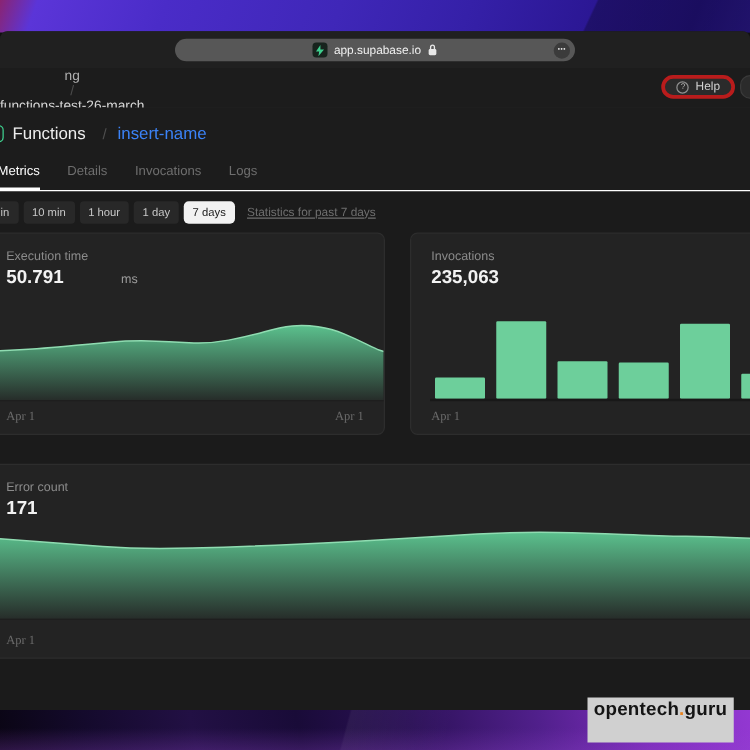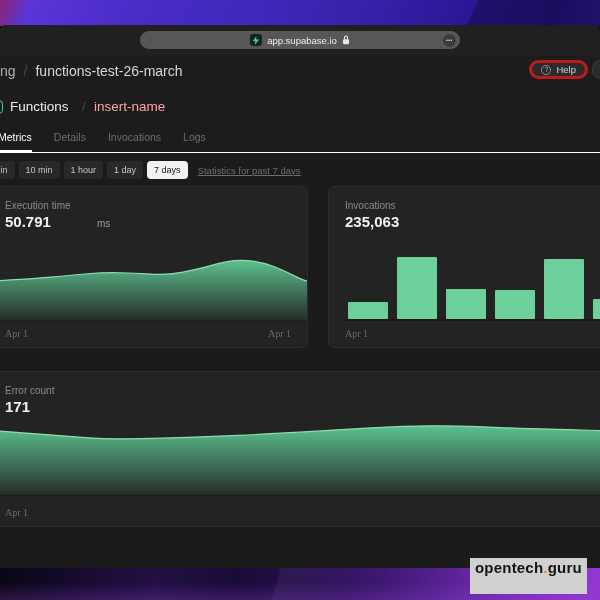--- a/index.html
+++ b/index.html
@@ -45,21 +45,21 @@
   .more-btn{
     position:absolute;right:4px;top:2.5px;width:13px;height:13px;border-radius:50%;
     background:#3b3b3b;color:#eaeaea;font-size:5px;letter-spacing:0.5px;
     display:flex;align-items:center;justify-content:center;
   }
   
   .appbar{
     position:absolute;top:30px;left:0;right:0;height:31px;
     border-bottom:1px solid #262626;background:#1c1c1c;
   }
-  .crumbs{position:absolute;left:0;top:0;height:100%;display:flex;align-items:center;font-size:14px;}
+  .crumbs{position:absolute;left:0;top:0;height:100%;display:flex;align-items:center;font-size:11px;flex-direction:column;}
   .crumb-partial{color:#b0b0b0;}
   .crumb-sep{color:#4c4c4c;margin:0 8px;}
   .crumb-cur{color:#d8d8d8;}
   .help-btn{
     position:absolute;right:12px;top:5px;height:19px;padding:0 9px;
     background:#2b2b2b;border:3px solid #b91c1c;border-radius:11px;
     display:flex;align-items:center;gap:5px;color:#d2d2d2;font-size:9.5px;box-sizing:border-box;
   }
   .help-q{
     width:10px;height:10px;border:1px solid #909090;border-radius:50%;
@@ -73,21 +73,21 @@
   .page-header{
     position:absolute;top:61px;left:0;right:0;height:66px;
     border-bottom:1px solid #ffffff;background:#1c1c1c;
   }
   .fn-icon{
     position:absolute;left:-11px;top:14px;width:14px;height:14px;
     border:1.5px solid #3ecf8e;border-radius:4px;box-sizing:border-box;
   }
   .page-title{position:absolute;left:10px;top:13px;font-size:13.5px;color:#ededed;}
   .title-sep{position:absolute;left:82px;top:14px;font-size:12px;color:#4f4f4f;}
-  .page-subtitle{position:absolute;left:94px;top:13px;font-size:13.5px;color:#fca5a5;}
+  .page-subtitle{position:absolute;left:94px;top:13px;font-size:13.5px;color:#3b82f6;}
   .tabs{position:absolute;bottom:0;left:-2px;display:flex;gap:22px;font-size:10.5px;}
   .tab{padding-bottom:7px;color:#6e6e6e;border-bottom:2px solid transparent;}
   .tab.active{color:#ffffff;border-bottom-color:#ffffff;}
   
   .filter-row{position:absolute;top:127px;left:0;right:0;height:35px;}
   .filters{position:absolute;left:-14px;top:9px;display:flex;gap:4px;align-items:center;}
   .fbtn{
     background:#282828;color:#c8c8c8;font-size:9px;padding:4px 7px;
     border-radius:3px;white-space:nowrap;
   }

